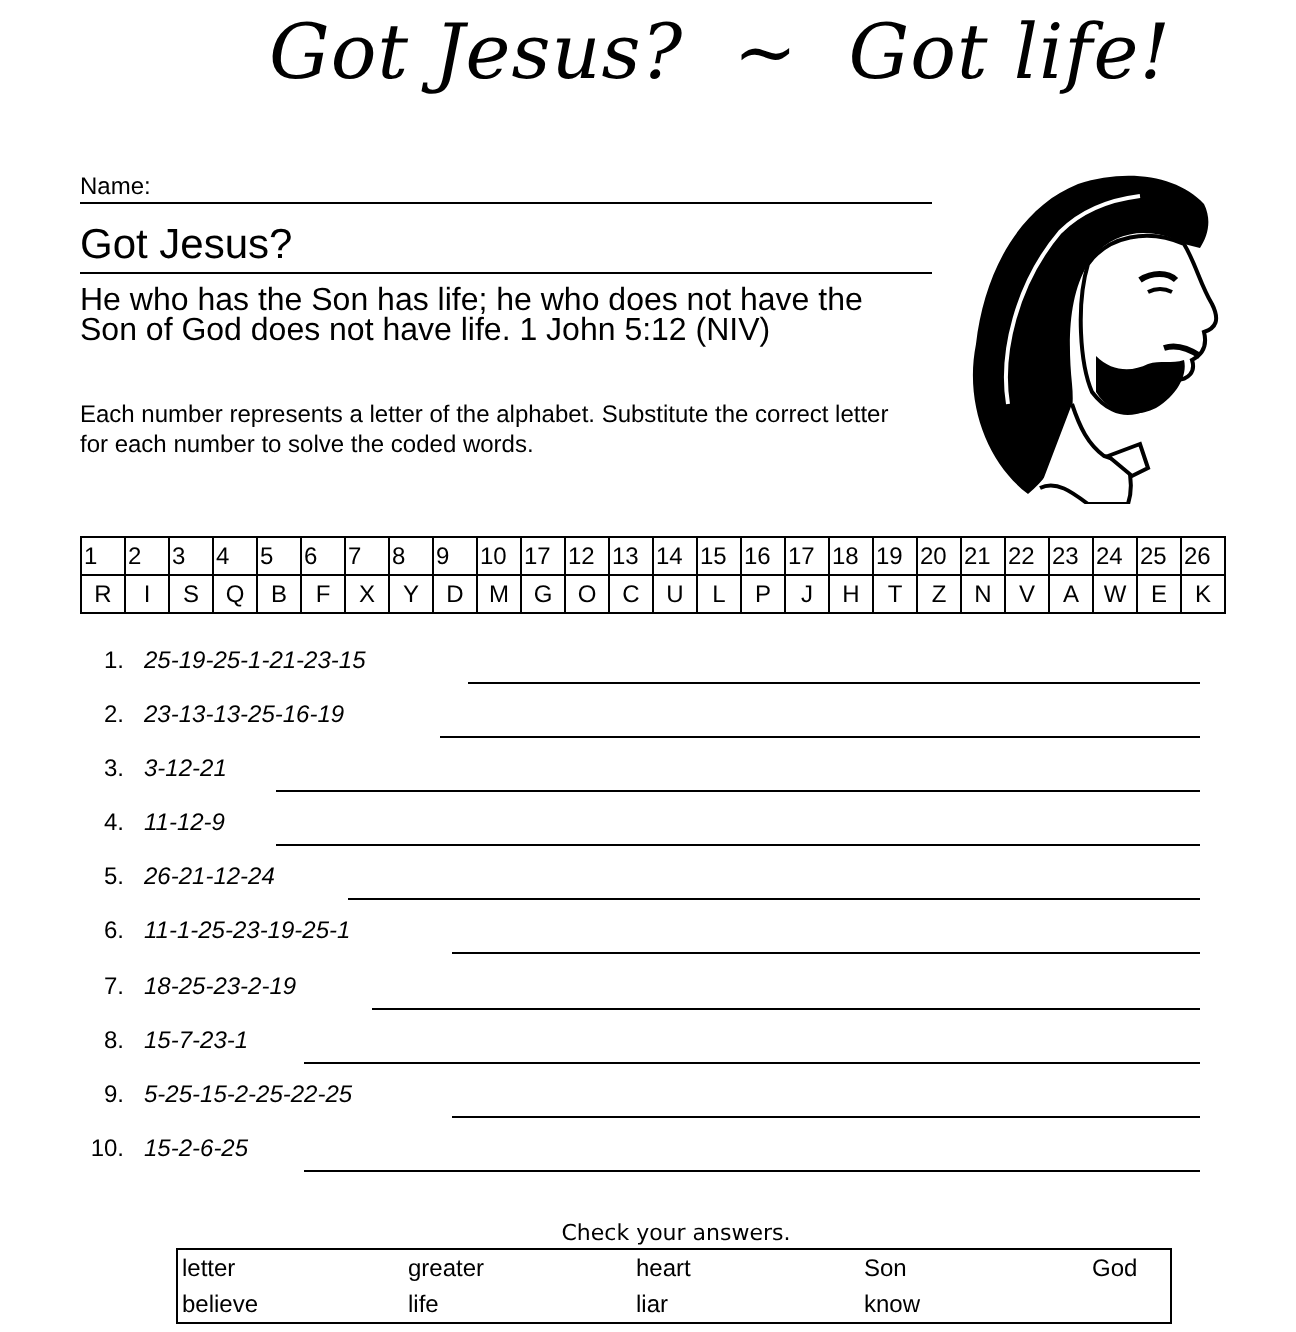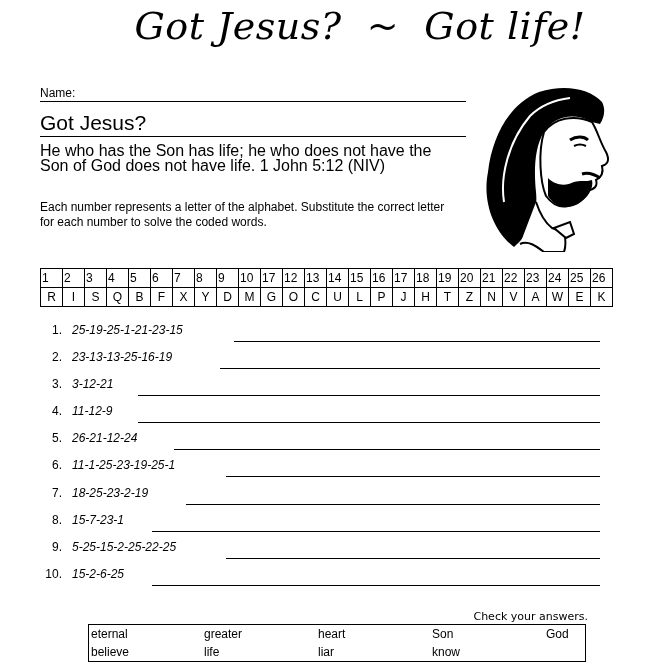--- a/index.html
+++ b/index.html
@@ -45,21 +45,21 @@
       position: relative; height: 27.1px; display: flex; align-items: flex-start;
       font-size: 12px; line-height: 16px;
     }
     .puzzle .pnum { width: 26px; text-align: right; margin-right: 10px; flex: none; }
     .puzzle .code { flex: none; font-style: italic; }
     .puzzle .blank {
       position: absolute; right: 0; top: 19px; height: 0;
       border-bottom: 1px solid #000;
     }
     .check-label {
-      position: absolute; left: 88px; top: 610px; width: 500px; text-align: right;
+      position: absolute; left: 88px; top: 610px; width: 500px; text-align: center;
       font-family: "DejaVu Sans", sans-serif; font-size: 11px; line-height: 14px;
     }
     .answers {
       position: absolute; left: 88px; top: 624px; width: 498px; height: 38px;
       border: 1px solid #000; box-sizing: border-box;
       display: grid; grid-template-columns: 113px 114px 114px 114px 1fr;
       grid-template-rows: 18px 18px; font-size: 12px; line-height: 18px;
       padding-left: 2px;
     }
   </style>
@@ -209,21 +209,21 @@
   <div class="puzzle">
     <span class="pnum">10.</span>
     <span class="code">15-2-6-25</span>
     <span class="blank" style="width:448px"></span>
   </div>
 </div>
 
 <div class="check-label">Check your answers.</div>
 
 <div class="answers">
-  <span>eternal</span>
+  <span>letter</span>
   <span>greater</span>
   <span>heart</span>
   <span>Son</span>
   <span>God</span>
   <span>believe</span>
   <span>life</span>
   <span>liar</span>
   <span>know</span>
 </div>
 

